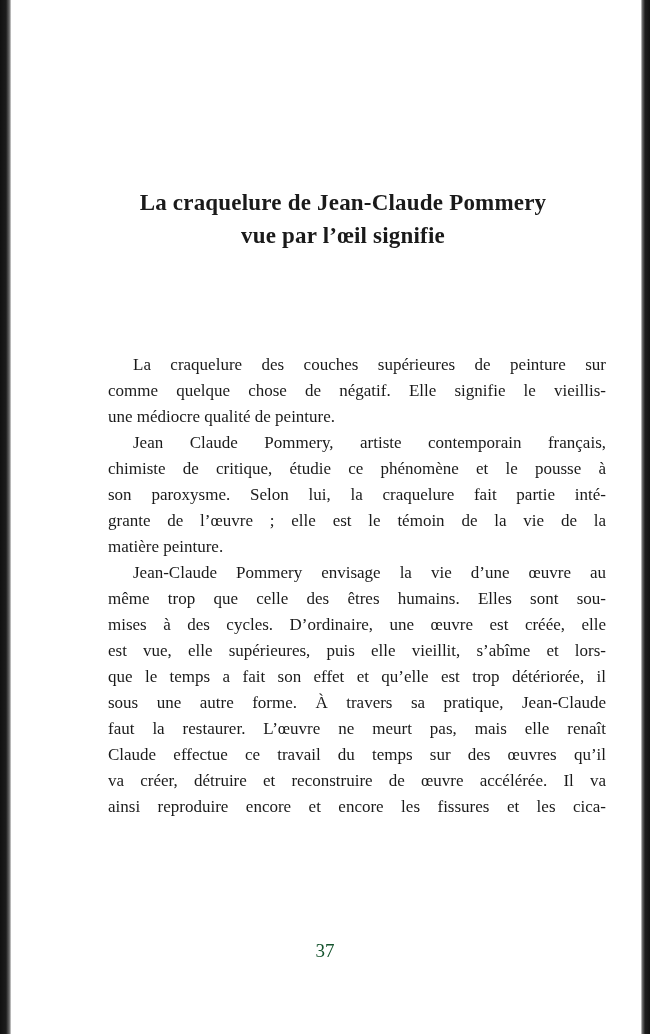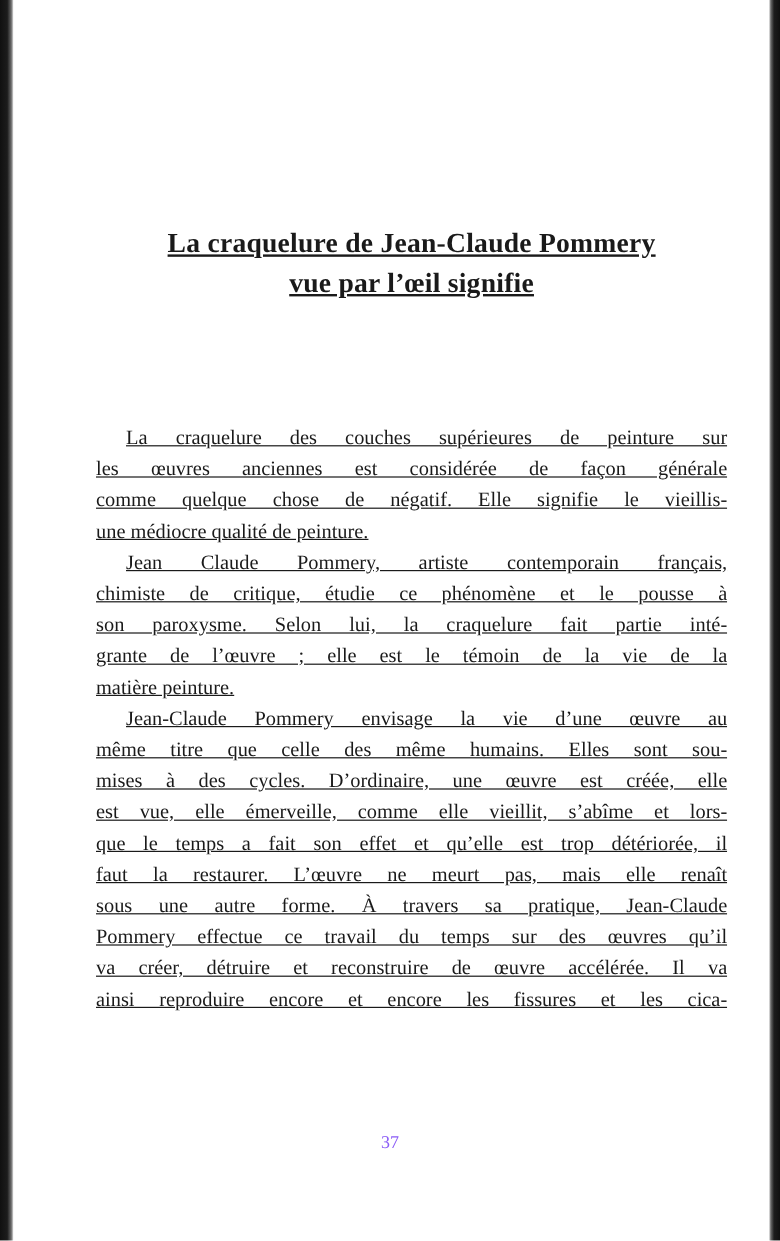--- a/index.html
+++ b/index.html
@@ -30,34 +30,34 @@
   .scan-edge.right {
     right: 0;
     width: 9px;
     background: linear-gradient(to left, #101010 0%, #1c1c1c 55%, #6a6a6a 85%, #d8d8d8 100%);
   }
   .content {
     position: absolute;
     top: 0; left: 0; right: 0; bottom: 0;
     box-sizing: border-box;
     padding: 186px 44px 0 80px;
-    text-decoration: underline;
   }
   h1.page-title {
     margin: 0;
     font-size: 23px;
     font-weight: bold;
     line-height: 33px;
     text-align: center;
     letter-spacing: 0.2px;
   }
   .body-text {
     margin-top: 100px;
     font-size: 17px;
     line-height: 26px;
+    margin-left: 28px;
   }
   .paragraph {
     margin: 0;
   }
   .line {
     text-align: justify;
     text-align-last: justify;
     height: 26px;
     overflow: hidden;
     white-space: nowrap;
@@ -71,60 +71,59 @@
   .line.last-line {
     text-align-last: left;
     white-space: normal;
   }
   .page-number {
     position: absolute;
     left: 0;
     right: 0;
     bottom: 72px;
     text-align: center;
-    font-size: 15px;
-    color: #8b5cf6;
+    font-size: 19px;
+    color: #14532d;
   }
 </style>
 </head>
 <body>
 
 <div class="book-page">
   <div class="scan-edge left"></div>
   <div class="scan-edge right"></div>
 
   <div class="content">
     <h1 class="page-title">
       <div>La craquelure de Jean-Claude Pommery</div>
       <div>vue par l’œil signifie</div>
     </h1>
 
     <div class="body-text">
         <div class="paragraph">
           <div class="line first-line justified">La craquelure des couches supérieures de peinture sur</div>
-          <div class="line justified">les œuvres anciennes est considérée de façon générale</div>
           <div class="line justified">comme quelque chose de négatif. Elle signifie le vieillis-</div>
           <div class="line last-line">une médiocre qualité de peinture.</div>
         </div>
         <div class="paragraph">
           <div class="line first-line justified">Jean Claude Pommery, artiste contemporain français,</div>
           <div class="line justified">chimiste de critique, étudie ce phénomène et le pousse à</div>
           <div class="line justified">son paroxysme. Selon lui, la craquelure fait partie inté-</div>
           <div class="line justified">grante de l’œuvre ; elle est le témoin de la vie de la</div>
           <div class="line last-line">matière peinture.</div>
         </div>
         <div class="paragraph">
           <div class="line first-line justified">Jean-Claude Pommery envisage la vie d’une œuvre au</div>
-          <div class="line justified">même titre que celle des même humains. Elles sont sou-</div>
+          <div class="line justified">même trop que celle des êtres humains. Elles sont sou-</div>
           <div class="line justified">mises à des cycles. D’ordinaire, une œuvre est créée, elle</div>
-          <div class="line justified">est vue, elle émerveille, comme elle vieillit, s’abîme et lors-</div>
+          <div class="line justified">est vue, elle supérieures, puis elle vieillit, s’abîme et lors-</div>
           <div class="line justified">que le temps a fait son effet et qu’elle est trop détériorée, il</div>
+          <div class="line justified">sous une autre forme. À travers sa pratique, Jean-Claude</div>
           <div class="line justified">faut la restaurer. L’œuvre ne meurt pas, mais elle renaît</div>
-          <div class="line justified">sous une autre forme. À travers sa pratique, Jean-Claude</div>
-          <div class="line justified">Pommery effectue ce travail du temps sur des œuvres qu’il</div>
+          <div class="line justified">Claude effectue ce travail du temps sur des œuvres qu’il</div>
           <div class="line justified">va créer, détruire et reconstruire de œuvre accélérée. Il va</div>
           <div class="line justified">ainsi reproduire encore et encore les fissures et les cica-</div>
         </div>
       </div>
 
     <div class="page-number">37</div>
   </div>
 </div>
 
 </body></html>

